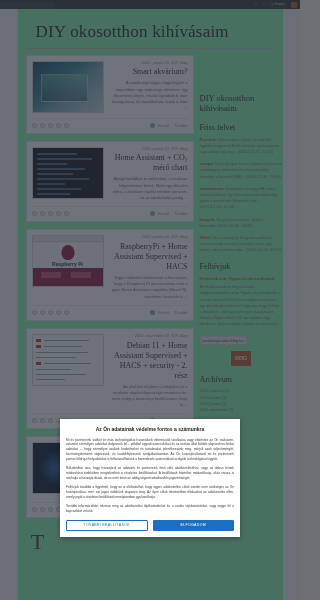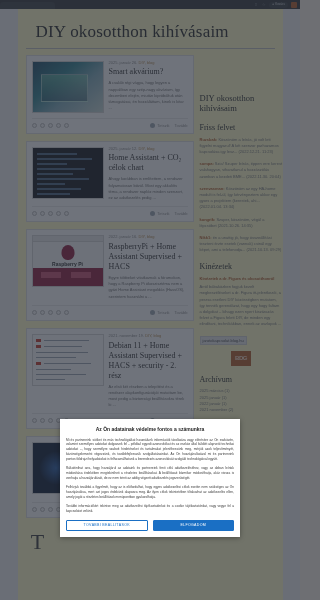--- a/index.html
+++ b/index.html
@@ -54,21 +54,21 @@
     position: absolute;
     top: 9px; left: 0;
     width: 300px; height: 591px;
     background: #e9e9ea;
     overflow: hidden;
   }
 
   #page-wrap {
     width: 265px;
     margin: 0 auto;
-    background: #fef9c3;
+    background: #86efac;
     min-height: 591px;
     padding-bottom: 8px;
   }
 
   
   #blog-header {
     padding: 14px 10px 6px 10px;
     border-bottom: 1px solid #bcbcbc;
     margin: 0 8px;
   }
@@ -127,21 +127,21 @@
   .t-rpi .rpi-btn { position:absolute; bottom:8px; width:20px; height:6px; background:#c44c6e; }
   .t-debian { background:#f7f7f7; }
   .t-debian .dl { position:absolute; left:3px; height:1.5px; background:#9aa2ae; }
   .t-debian .dr { position:absolute; left:3px; width:5px; height:3px; background:#c0392b; }
   .t-hacs { background:#0d1b33; }
   .t-hacs::after {
     content:""; position:absolute; left:6px; top:8px; width:34px; height:34px;
     border-radius:50%; background:radial-gradient(circle,#2a5ea8 0%,#0d1b33 70%);
   }
 
-  .card-text { flex: 1 1 auto; min-width: 0; }
+  .card-text { flex: 1 1 auto; min-width: 0; text-align: right; }
   .meta { font-size: 4px; color: #8a8a8a; margin-bottom: 2px; line-height: 1.2; }
   .meta .cat { color: #b2894f; }
   .post-title {
     font-family: "Liberation Serif", serif;
     font-size: 8px;
     font-weight: normal;
     color: #2f2f2f;
     line-height: 1.25;
     margin-bottom: 3px;
   }
@@ -330,21 +330,21 @@
                 <i class="ln" style="top:35px;width:28px"></i>
                 <i class="ln" style="top:40px;width:44px"></i>
                 <i class="ln" style="top:45px;width:33px"></i>
               </div>
             </div>
             <div class="card-text">
               <div class="meta">
                 <span>2025. január 12.</span>
                 <span class="cat">DIY, blog</span>
               </div>
-              <h2 class="post-title">Home Assistant + CO₂ célok chart</h2>
+              <h2 class="post-title">Home Assistant + CO₂ mérő chart</h2>
               <p class="excerpt">Ahogy korábban is említettem, a rendszer folyamatosan bővül. Most egy akkuliíts téma, a rendszer naplóz minden szenzort, ez az adatkezelés pedig ...</p>
             </div>
           </div>
           <div class="card-foot">
             <div class="dots">
               <span class="dot"></span>
               <span class="dot"></span>
               <span class="dot"></span>
               <span class="dot"></span>
               <span class="dot"></span>
@@ -502,21 +502,21 @@
             <span>Szuper, köszönöm, végül a lépcsőbet (2021.10.26. 14:35)</span>
           </div>
           <div class="topic">
             <b>Nikk1:</b>
             <span>én a unattig jó, hogy összeállítási teszteni érzte esetek (vannak) csinál egy képet, ami a telefonodja... (2021.10.13. 09:29)</span>
           </div>
         </div>
 
 
         <div class="side-block">
-          <div class="side-title">Kinézetek</div>
+          <div class="side-title">Felhívjuk</div>
           <div class="blogrec">
             <span class="rec-title">Kinézetek a dr. Figura és okosotthonról</span>
             <span>Arról bábaközben fogjuk kezelt megbeszéléseket a dr. Figura itt-jelentkezői, a perzsa esetleni DIY közösségben mutatom, így tennék gerendázat, hogy egy hogy faltam a dolgokat – kihagy ezen nyert kiszárazás felvet a Figura felett DIY, de minden egy elindítani, technikákban, ennek az oszlopok ...</span>
           </div>
           <span class="rec-link">jarotokapcsolat.blog.hu</span>
           <div class="rec-badge">BDG</div>
         </div>
 
         <div class="side-block">
           <div class="side-title">Archívum</div>

